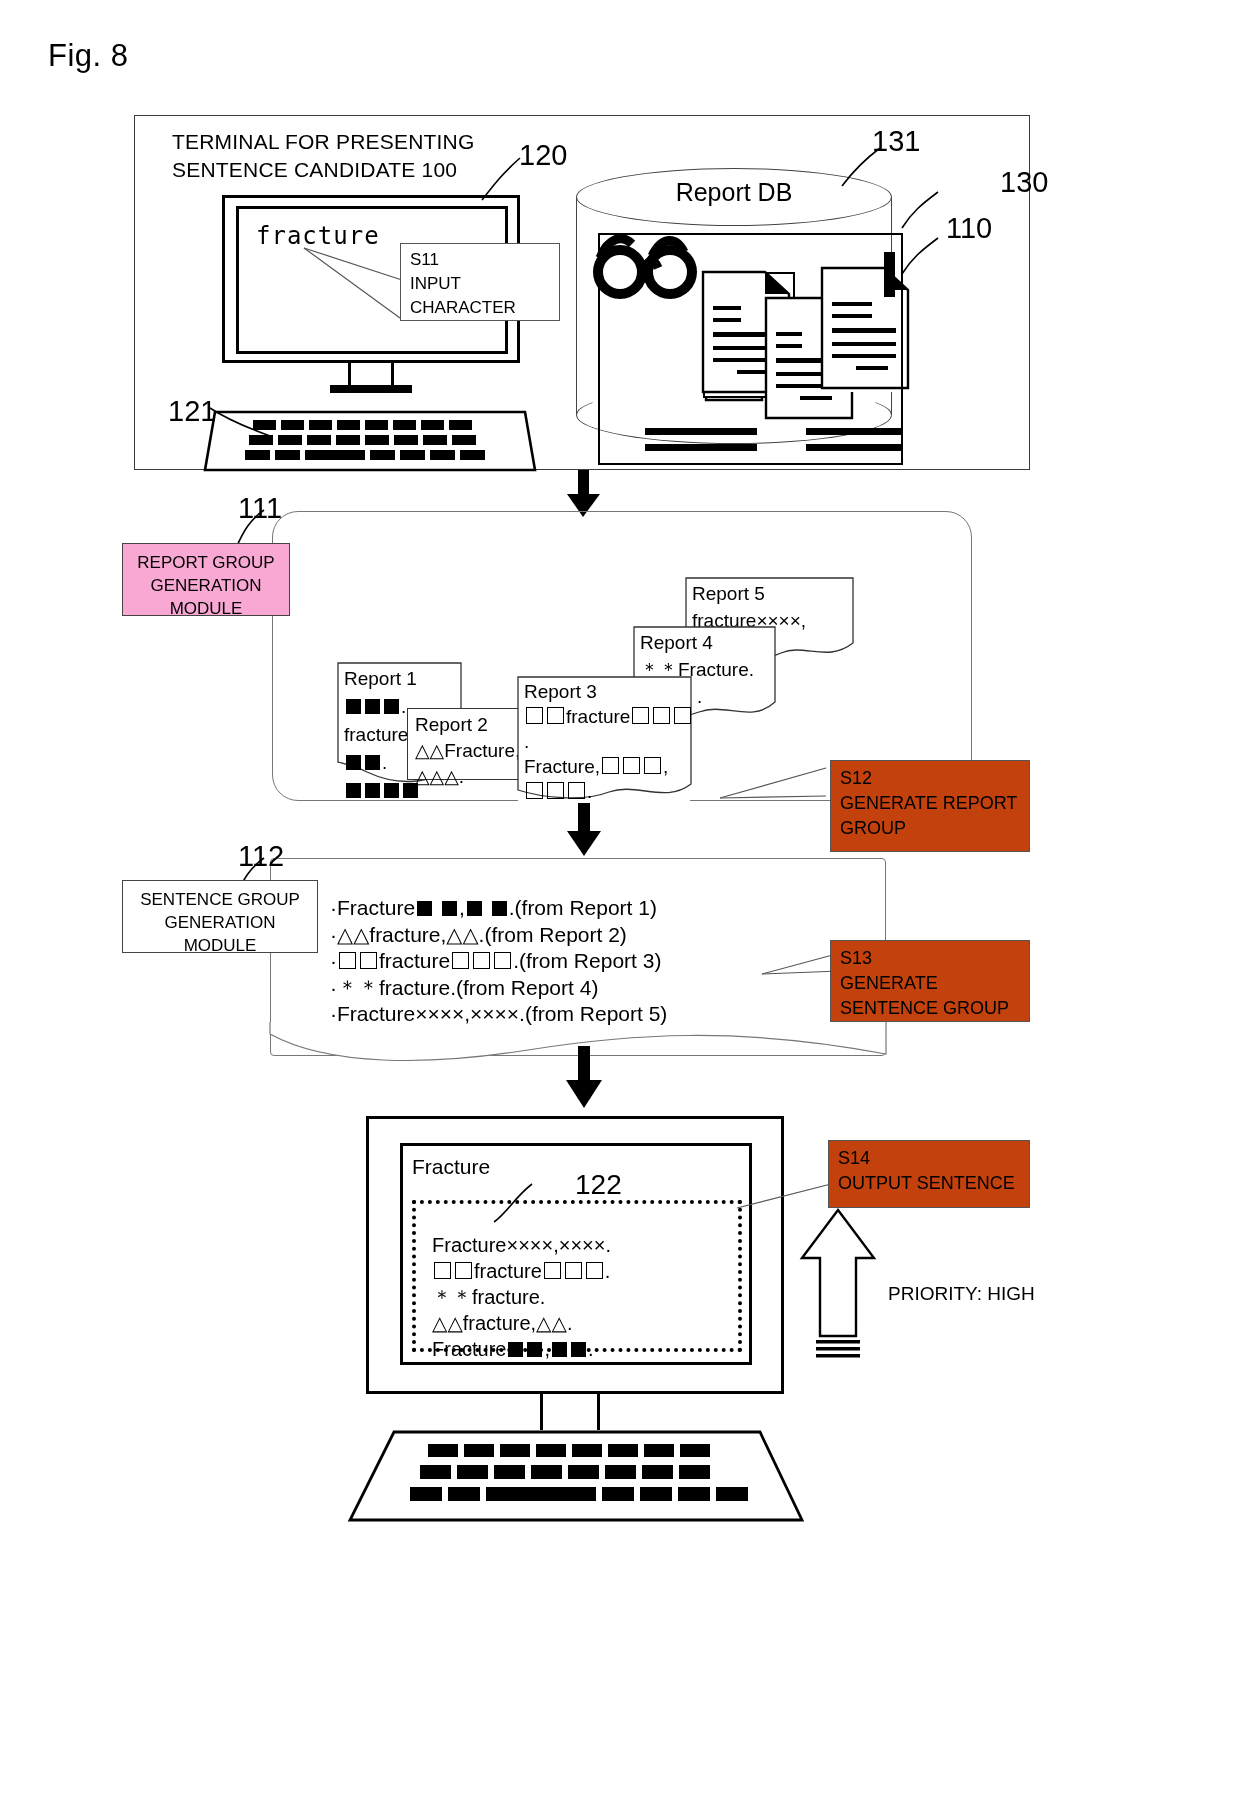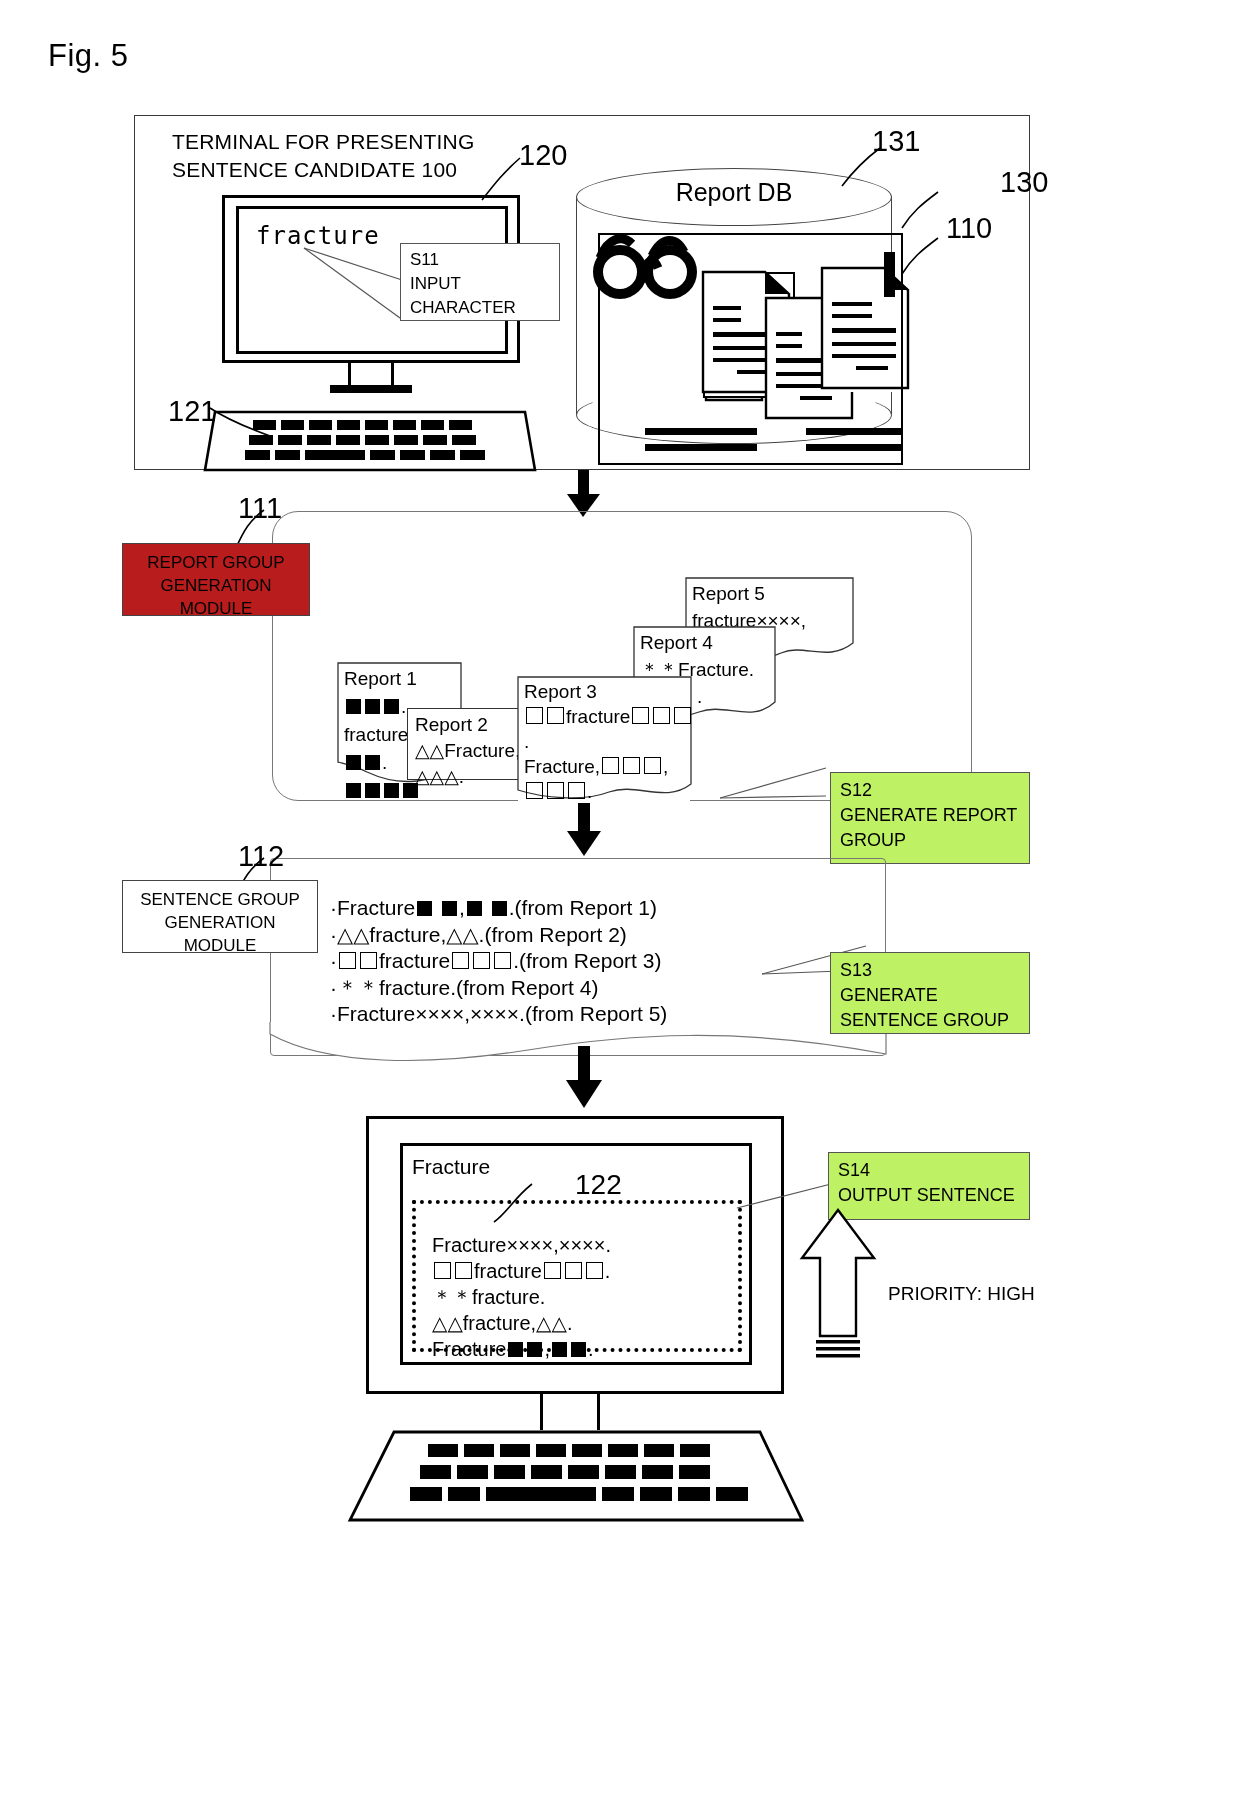--- a/index.html
+++ b/index.html
@@ -34,52 +34,52 @@
   .rbar1{left:645px;top:428px;width:112px;height:7px;background:#000;}
   .rbar2{left:645px;top:444px;width:112px;height:7px;background:#000;}
   .rbar3{left:806px;top:428px;width:95px;height:7px;background:#000;}
   .rbar4{left:806px;top:444px;width:95px;height:7px;background:#000;}
   .num120{left:519px;top:139px;font-size:29px;}
   .num131{left:872px;top:125px;font-size:29px;}
   .num130{left:1000px;top:166px;font-size:29px;}
   .num110{left:946px;top:212px;font-size:29px;}
   
   .band1{left:272px;top:511px;width:700px;height:290px;border:1.2px solid #777;border-radius:26px;box-sizing:border-box;}
-  .mod111{left:122px;top:543px;width:188px;height:73px;border:1.2px solid #444;background:#b91c1c;box-sizing:border-box;}
+  .mod111{left:122px;top:543px;width:168px;height:73px;border:1.2px solid #444;background:#f9a8d4;box-sizing:border-box;}
   .mod111 .t{padding-top:7px;text-align:center;font-size:17px;line-height:23px;}
   .num111{left:238px;top:492px;font-size:29px;}
   .num112{left:238px;top:840px;font-size:29px;}
   .rep{position:absolute;background:#fff;border:1.2px solid #333;box-sizing:border-box;font-size:19px;line-height:26px;padding:3px 6px 0 7px;}
   
   .band2{left:270px;top:858px;width:616px;height:198px;border:1.2px solid #777;box-sizing:border-box;border-radius:4px;}
   .mod112{left:122px;top:880px;width:196px;height:73px;border:1.2px solid #444;background:#fff;box-sizing:border-box;}
   .mod112 .t{padding-top:7px;text-align:center;font-size:17px;line-height:23px;}
   .slist{left:330px;top:895px;font-size:21px;line-height:26.5px;}
   
-  .stepbox{position:absolute;border:1.2px solid #555;background:#bef264;box-sizing:border-box;font-size:18px;line-height:25px;padding:5px 0 0 9px;margin-top:12px;}
+  .stepbox{position:absolute;border:1.2px solid #555;background:#c2410c;box-sizing:border-box;font-size:18px;line-height:25px;padding:5px 0 0 9px;}
   
   .mon2{left:366px;top:1116px;width:418px;height:278px;border:3px solid #000;box-sizing:border-box;}
   .mon2-inner{left:400px;top:1143px;width:352px;height:222px;border:3px solid #000;box-sizing:border-box;background:#fff;}
   .fr-label{left:412px;top:1155px;font-size:21px;}
   .dotbox{left:412px;top:1200px;width:330px;height:152px;border:4px dotted #000;box-sizing:border-box;}
   .olist{left:432px;top:1232px;font-size:20px;line-height:26px;}
   .num122{left:545px;top:1169px;font-size:28px;margin-left:30px;}
   .mon2-neck{left:540px;top:1394px;width:60px;height:36px;border-left:3px solid #000;border-right:3px solid #000;box-sizing:border-box;}
   .kb2{left:350px;top:1432px;width:452px;height:92px;}
   
   .parrow{left:800px;top:1208px;}
   .ptext{left:888px;top:1283px;font-size:19px;}
   svg{display:block;overflow:visible;}
   .sq{display:inline-block;width:15px;height:15px;border:1.7px solid #000;margin:0 2px;vertical-align:-1px;}
   .sqf{display:inline-block;width:15px;height:15px;background:#000;margin:0 2px;vertical-align:-1px;}
 </style>
 </head>
 <body>
 
-<div class="abs fig-label">Fig. 5</div>
+<div class="abs fig-label">Fig. 8</div>
 
 <div class="abs top-frame"></div>
 <div class="abs term-title">
   <div>TERMINAL FOR PRESENTING</div>
   <div>SENTENCE CANDIDATE 100</div>
 </div>
 
 <div class="abs mon120"></div>
 <div class="abs mon120-inner"></div>
 <div class="abs fracture-word">fracture</div>

